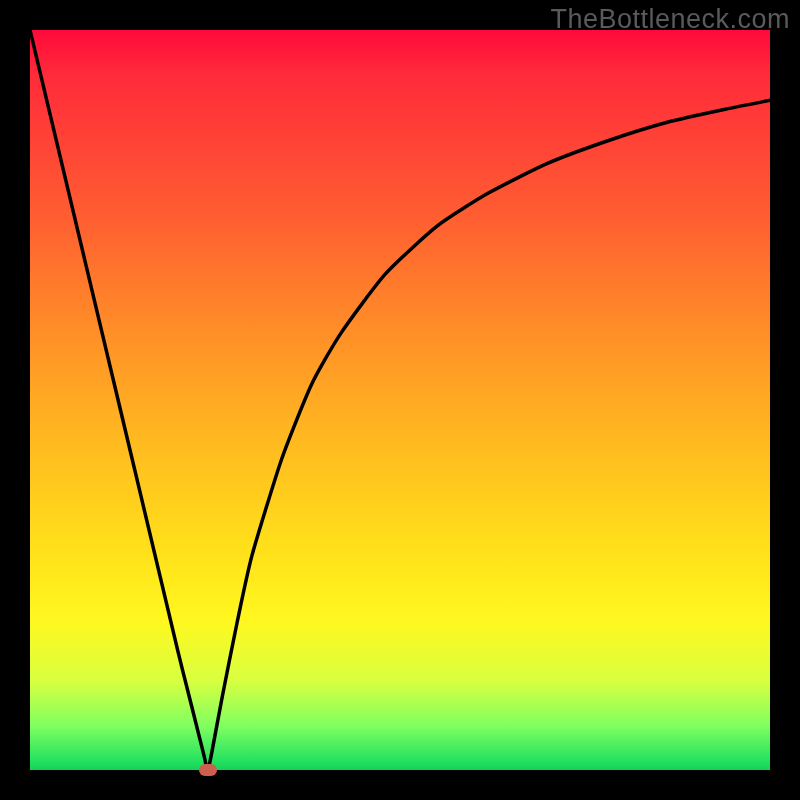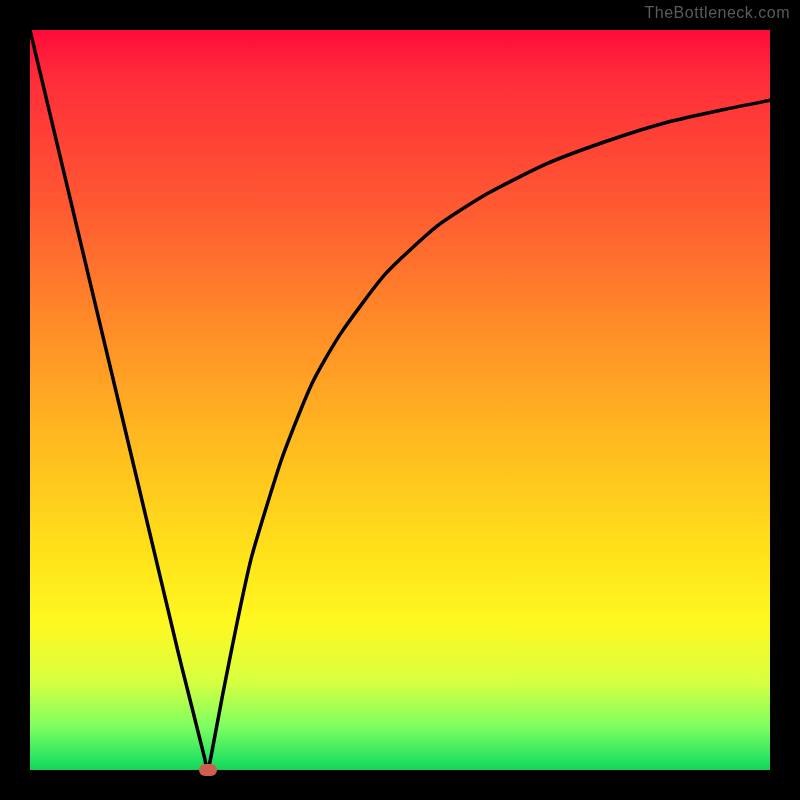--- a/index.html
+++ b/index.html
@@ -39,21 +39,21 @@
       #80ff60 94%,
       #20e060 99%,
       #18d058 100%
     );
   }
   .attribution {
     position: absolute;
     top: 4px;
     right: 10px;
     color: #5a5a5a;
-    font-size: 16px;
+    font-size: 27px;
     font-weight: 400;
     letter-spacing: 0.5px;
     user-select: none;
   }
   svg.curve {
     position: absolute;
     top: 0;
     left: 0;
     width: 740px;
     height: 740px;

